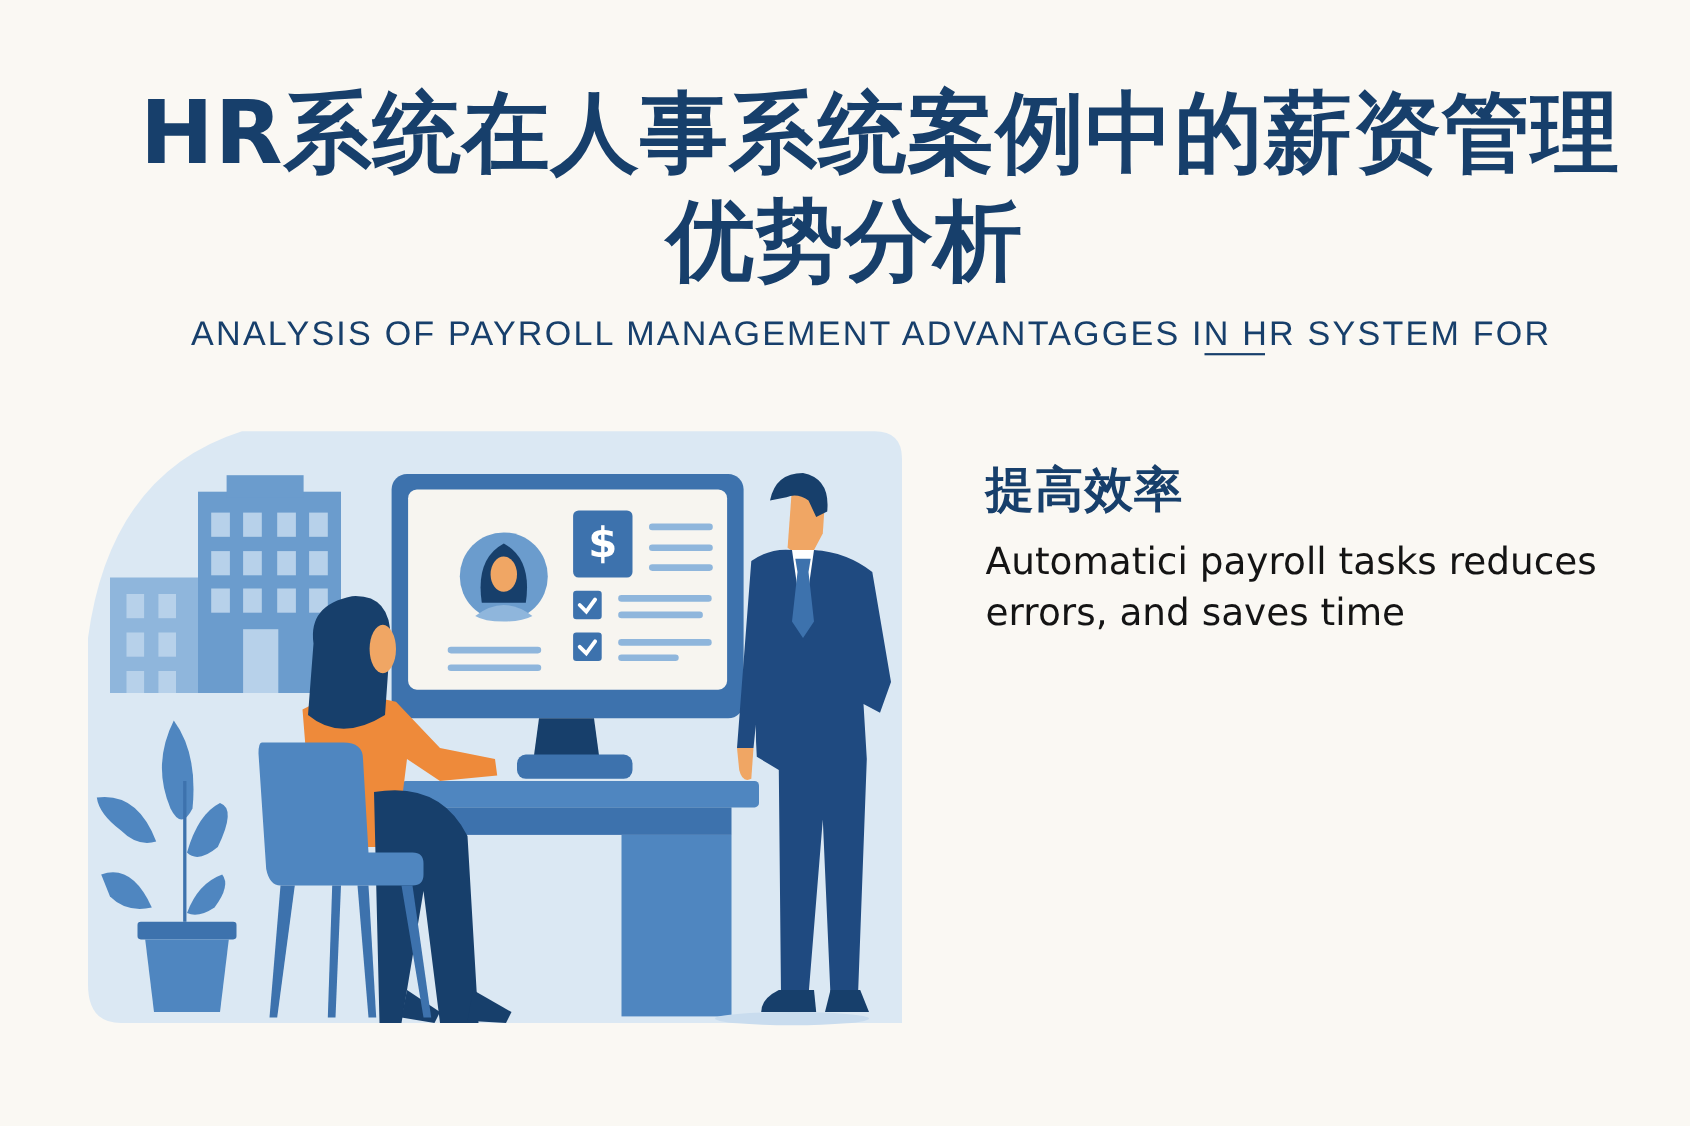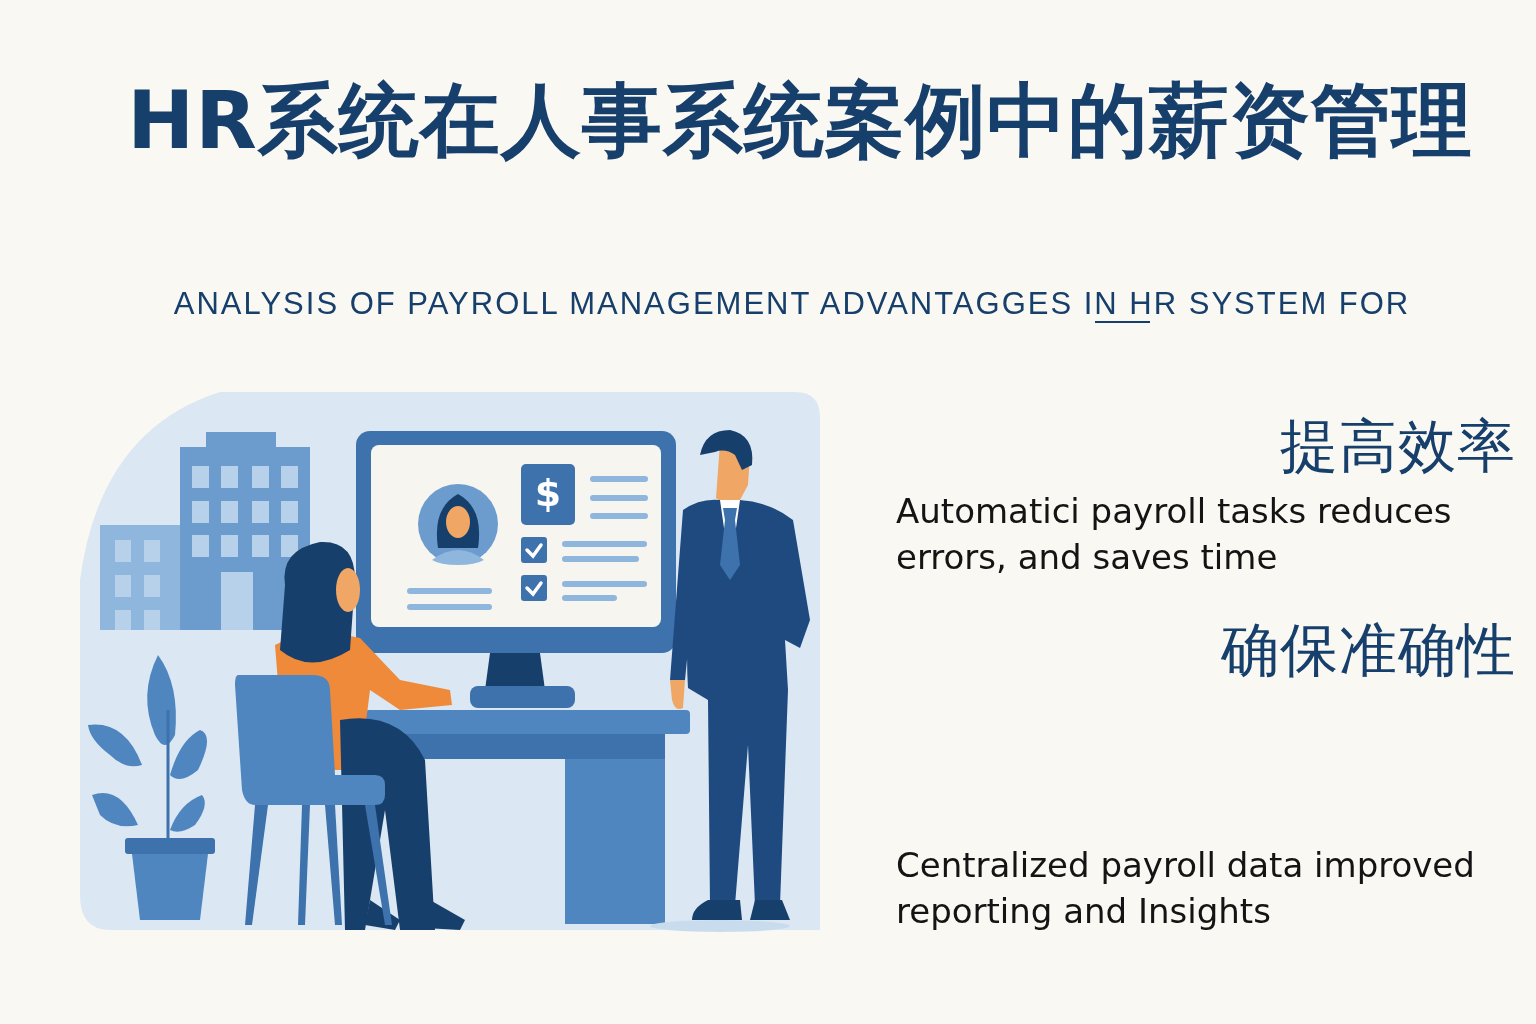--- a/index.html
+++ b/index.html
@@ -45,45 +45,45 @@
     .illus {
       position: absolute; left: 80px; top: 390px; width: 760px; height: 545px;
     }
     .illus svg { width: 760px; height: 545px; display: block; }
 
     
     .features { position: absolute; left: 896px; top: 410px; width: 620px; }
     .feature { position: absolute; left: 0; width: 620px; }
     .feature h2 {
       font-family: "DejaVu Sans", sans-serif;
-      font-weight: 400;
-      font-size: 58px;
+      font-weight: 700;
+      font-size: 44px;
       line-height: 56px;
       color: #173f6b;
       letter-spacing: 1px;
-      text-align: right;
     }
     .feature p {
       margin-top: 14px;
       font-family: "DejaVu Sans", sans-serif;
       font-size: 34px;
       line-height: 46px;
       color: #141414;
     }
     .f1 { top: 8px; }
     .f2 { top: 212px; }
     .f3 { top: 418px; }
   </style>
 </head>
 <body>
 
 <div class="page">
 
   <h1 class="title">
     <span class="line1">HR系统在人事系统案例中的薪资管理</span>
+    <span class="line2">优势分析</span>
   </h1>
 
   <div class="subtitle">
     <span class="s1">ANALYSIS OF PAYROLL MANAGEMENT ADVANTAGGES IN HR SYSTEM FOR</span>
   </div>
   <div class="stray-mark"></div>
 
   <div class="illus">
     <svg viewBox="0 0 760 545" xmlns="http://www.w3.org/2000/svg">
 
@@ -193,20 +193,18 @@
       </g>
     </svg>
   </div>
 
   <div class="features">
     <div class="feature f1">
       <h2>提高效率</h2>
       <p>Automatici payroll tasks reduces errors, and saves time</p>
     </div>
     <div class="feature f2">
-      <h2>确保准确性</h2>
     </div>
     <div class="feature f3">
-      <p>Centralized payroll data improved reporting and Insights</p>
     </div>
   </div>
 
 </div>
 
 </body></html>

